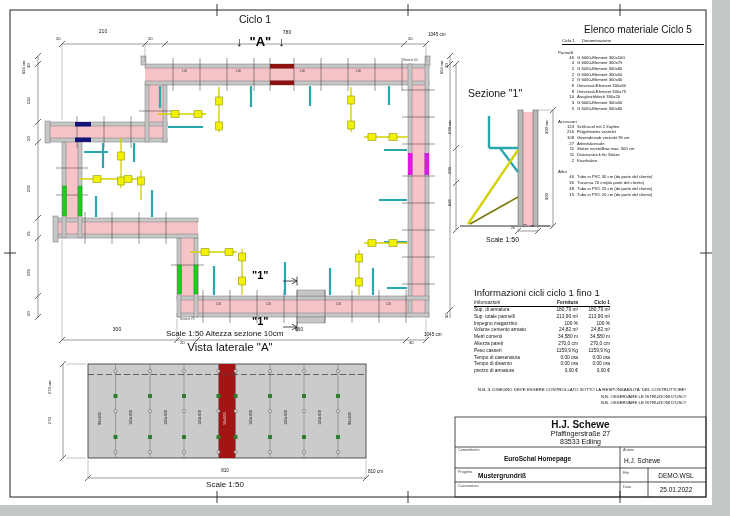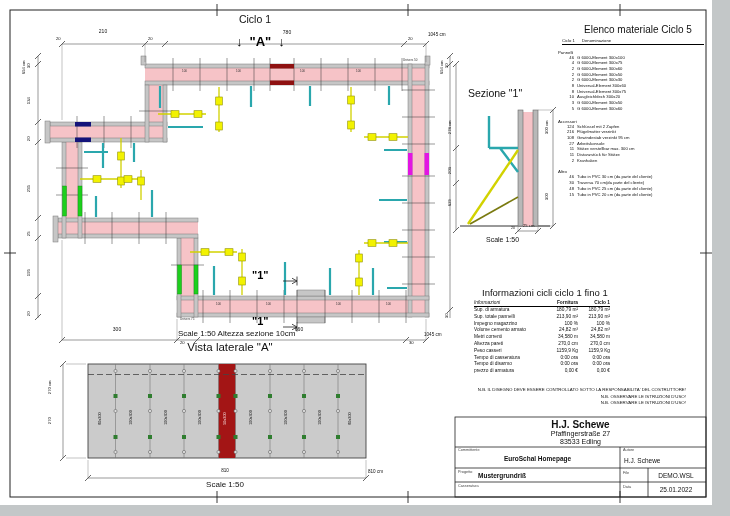--- a/index.html
+++ b/index.html
@@ -30,21 +30,21 @@
   .el-head{display:flex;font-size:4.2px;margin-top:3px;margin-left:4px;width:142px;
            border-bottom:1px solid #000;padding-bottom:1px;}
   .el-head span:first-child{width:15px;}
   .el-head span:last-child{margin-left:5px;}
   .grp{font-size:4.3px;margin-top:4.5px;}
   .mrow{display:flex;font-size:4.2px;line-height:5.7px;}
   .mrow .q{width:16px;text-align:right;margin-right:3px;}
   .mrow .n{flex:1;}
   
   #info{position:absolute;left:474px;top:287px;width:136px;color:#111;}
-  .in-title{font-size:9.5px;margin-left:8px;}
+  .in-title{font-size:9.5px;}
   .in-head{display:flex;font-size:4.8px;font-weight:bold;margin-top:2px;
            border-bottom:0.8px solid #000;padding-bottom:1px;}
   .irow{display:flex;font-size:4.8px;line-height:6.8px;}
   .il{flex:1;font-weight:normal;}
   .c1{width:36px;text-align:right;}
   .c2{width:32px;text-align:right;}
   .note{position:absolute;right:26px;text-align:right;font-size:4.4px;color:#111;}
   
   .tb{position:absolute;color:#111;}
 </style>
@@ -250,21 +250,21 @@
 </svg>
 
 <div class="lbl f10 ctr" style="left:205px;top:14px;width:100px;">Ciclo 1</div>
 <div class="markerA">
   <span class="ar">↓</span>
   <span class="aq">"A"</span>
   <span class="ar">↓</span>
 </div>
 <div class="marker1" style="left:252px;top:269px;">"1"</div>
 <div class="marker1" style="left:252px;top:315px;">"1"</div>
-<div class="lbl f8" style="left:178px;top:330px;">Scale 1:50   Altezza sezione 10cm</div>
+<div class="lbl f8" style="left:166px;top:330px;">Scale 1:50   Altezza sezione 10cm</div>
 
 <div class="lbl f4" style="left:56px;top:37px;">20</div>
 <div class="lbl f5 ctr" style="left:88px;top:29px;width:30px;">210</div>
 <div class="lbl f4" style="left:148px;top:37px;">20</div>
 <div class="lbl f5 ctr" style="left:270px;top:30px;width:34px;">780</div>
 <div class="lbl f4" style="left:408px;top:37px;">20</div>
 <div class="lbl f45" style="left:428px;top:33px;">1045 cm</div>
 
 <div class="lbl f4 v" style="left:26px;top:70px;">694 cm</div>
 <div class="lbl f4 v" style="left:31px;top:64px;">30</div>

